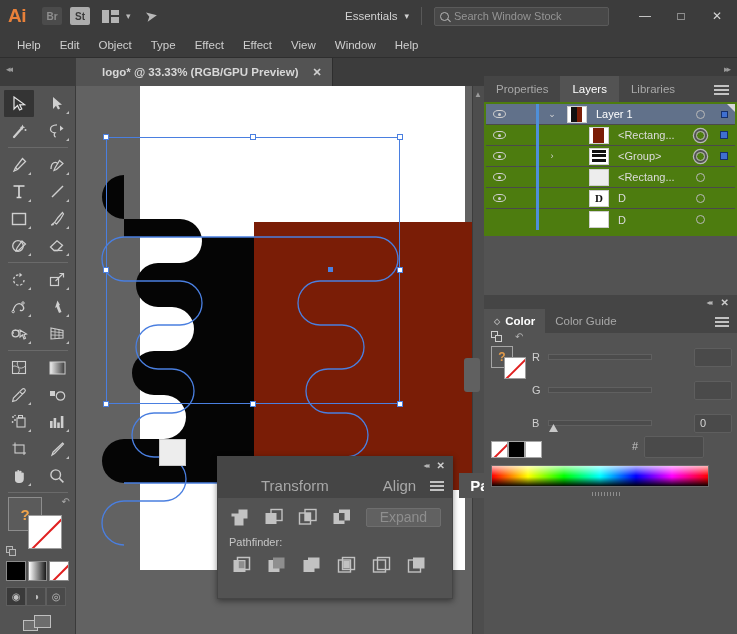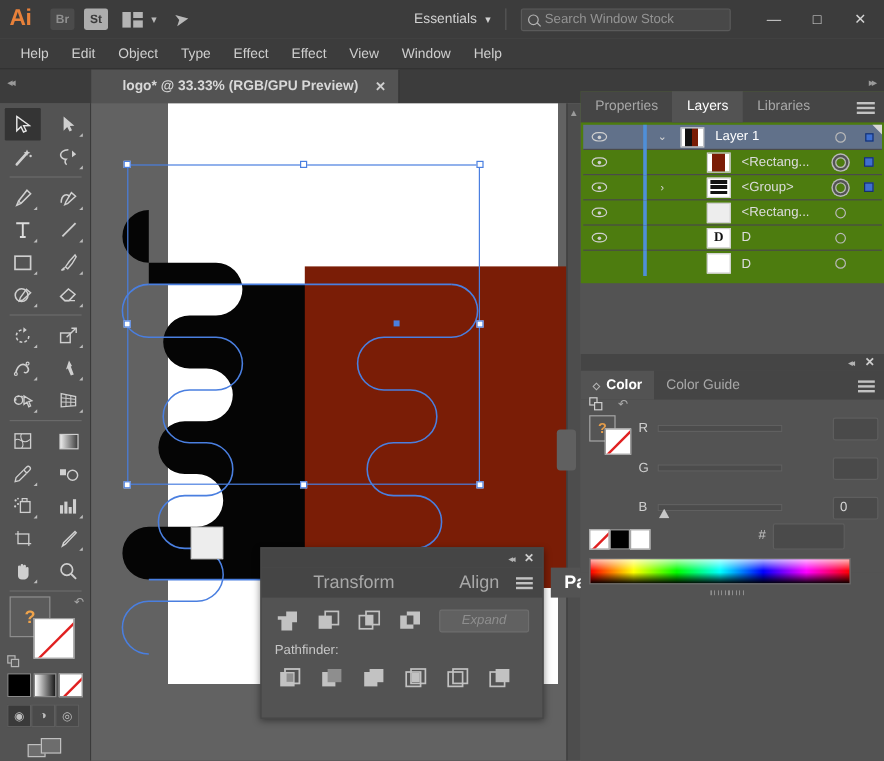--- a/index.html
+++ b/index.html
@@ -151,21 +151,21 @@
   .pf-tab{ padding:0 11px; display:flex;align-items:center; color:#a8a8a8; font-size:15px;margin-left:32px;}
   .pf-tab.active{ background:#535353; color:#ffffff; font-weight:bold;}
   .pf-burger{ position:absolute; right:8px; top:8px; width:14px;height:10px;}
   .pf-burger i{display:block;height:1.5px;background:#c2c2c2;margin-bottom:2.5px;}
   .pf-body{ padding:9px 11px 0 11px; }
   .pf-label{ color:#c6c6c6; font-size:11px; margin-bottom:7px; }
   .pf-row{ display:flex; align-items:center; gap:13px; margin-bottom:9px;}
   .pf-btn{ width:22px;height:20px; display:flex;align-items:center;justify-content:center;}
   .pf-expand{
      margin-left:auto; width:78px;height:19px; background:#616161; border:1px solid #6e6e6e;
-     border-radius:2px; color:#8e8e8e; font-size:11px; display:flex;align-items:center;justify-content:center;font-style:italic;
+     border-radius:2px; color:#8e8e8e; font-size:14px; display:flex;align-items:center;justify-content:center;
   }
   .pf-row2{ display:flex; align-items:center; gap:13px; padding-left:2px;}
 
   
   #rightdock{ position:absolute; left:484px; top:76px; width:253px; height:558px; background:#535353;}
   #layerspanel{ position:absolute; left:0; top:0; width:253px; height:160px; background:#4d7c0f;}
   .lp-tabs{ height:26px; background:#454545; display:flex; position:relative; }
   .lp-tab{ padding:0 12px; display:flex; align-items:center; color:#a8a8a8; font-size:11.5px;}
   .lp-tab.active{ background:#535353; color:#ffffff; }
   .lp-burger{ position:absolute; right:8px; top:9px; width:15px;height:10px;}

